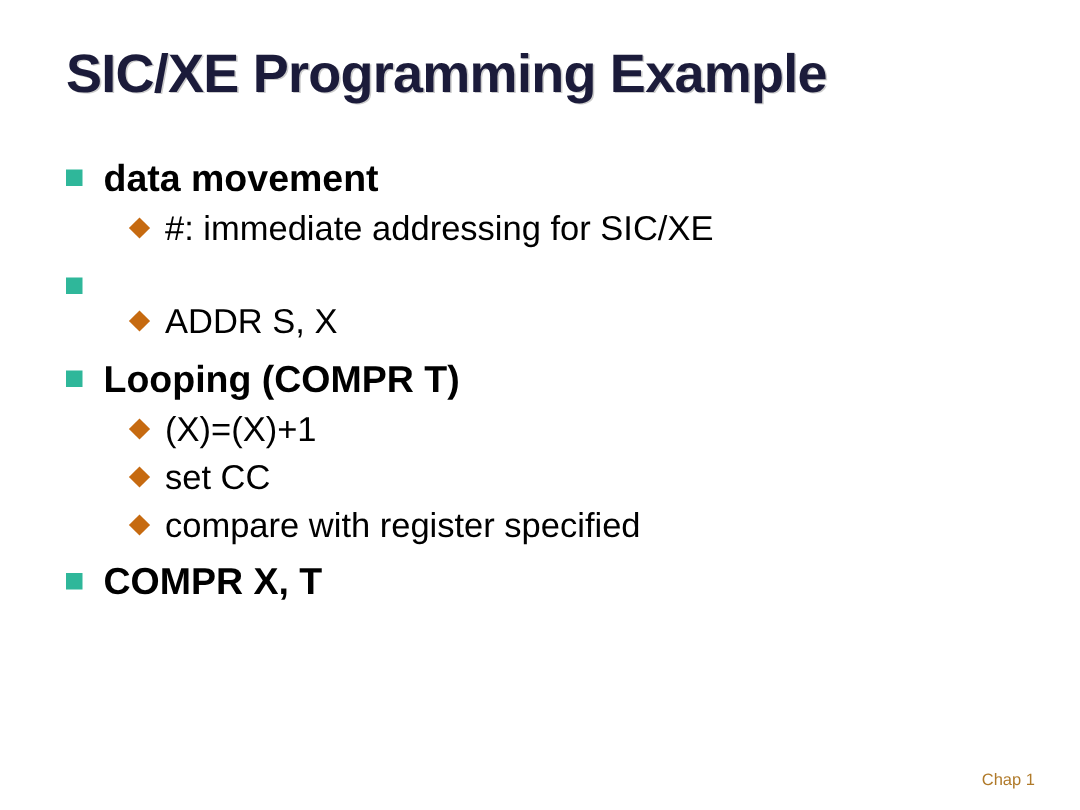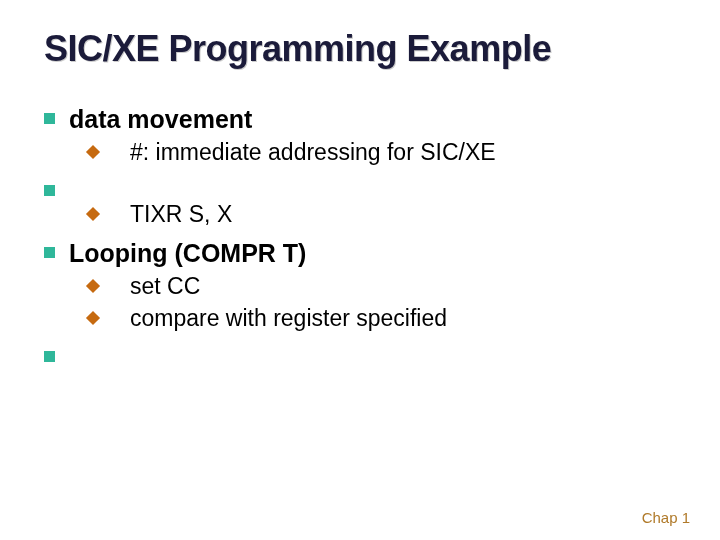--- a/index.html
+++ b/index.html
@@ -5,24 +5,24 @@
   * { margin: 0; padding: 0; box-sizing: border-box; }
   html, body { width: 720px; height: 540px; background: #ffffff; font-family: Arial, Helvetica, sans-serif; color: #000; overflow: hidden; }
   .slide { position: relative; width: 720px; height: 540px; padding: 28px 40px 0 44px; }
   .title { font-size: 36px; font-weight: 700; letter-spacing: -0.5px; color: #1b1b3a; margin-bottom: 34px; text-shadow: 1px 1px 0 #ccc; }
   .list { list-style: none; }
   .l1 { margin-bottom: 6px; }
   .l1-row { display: flex; align-items: flex-start; text-align: right; }
   .sq { display: inline-block; width: 11px; height: 11px; background: #2fb79a; margin-top: 9px; margin-right: 14px; flex-shrink: 0; }
   .l1-text { font-size: 25px; font-weight: 700; color: #000; line-height: 1.2; }
   .l2-wrap { margin-left: 44px; margin-top: 4px; margin-bottom: 8px; }
-  .l2 { display: flex; align-items: flex-start; margin-bottom: 2px; gap: 20px; }
+  .l2 { display: flex; align-items: flex-start; margin-bottom: 2px; }
   .diam { display: inline-block; width: 10px; height: 10px; background: #c66a10; transform: rotate(45deg); margin-top: 9px; margin-right: 12px; flex-shrink: 0; }
   .l2-text { font-size: 23px; color: #000; line-height: 1.3; }
-  .footer { position: absolute; bottom: 14px; right: 30px; font-size: 15px; color: #b07a2a; }
+  .footer { position: absolute; bottom: 14px; right: 30px; font-size: 11px; color: #b07a2a; }
 </style>
 </head>
 <body>
 
 <div class="slide">
   <h1 class="title">SIC/XE Programming Example</h1>
 
   <ul class="list">
 
     <li class="l1">
@@ -38,44 +38,49 @@
       </div>
     </li>
 
     <li class="l1">
       <div class="l1-row">
         <span class="sq"></span>
       </div>
       <div class="l2-wrap">
         <div class="l2">
           <span class="diam"></span>
-          <span class="l2-text">TIXR  S, X</span>
+          <span class="l2-text">ADDR  S, X</span>
         </div>
       </div>
     </li>
 
     <li class="l1">
       <div class="l1-row">
         <span class="sq"></span>
         <span class="l1-text">Looping (COMPR T)</span>
       </div>
       <div class="l2-wrap">
+        <div class="l2">
+          <span class="diam"></span>
+          <span class="l2-text">(X)=(X)+1</span>
+        </div>
         <div class="l2">
           <span class="diam"></span>
           <span class="l2-text">set  CC</span>
         </div>
         <div class="l2">
           <span class="diam"></span>
           <span class="l2-text">compare with register specified</span>
         </div>
       </div>
     </li>
 
     <li class="l1">
       <div class="l1-row">
         <span class="sq"></span>
+        <span class="l1-text">COMPR  X, T</span>
       </div>
     </li>
 
   </ul>
 
   <div class="footer">Chap 1</div>
 </div>
 
 </body></html>

